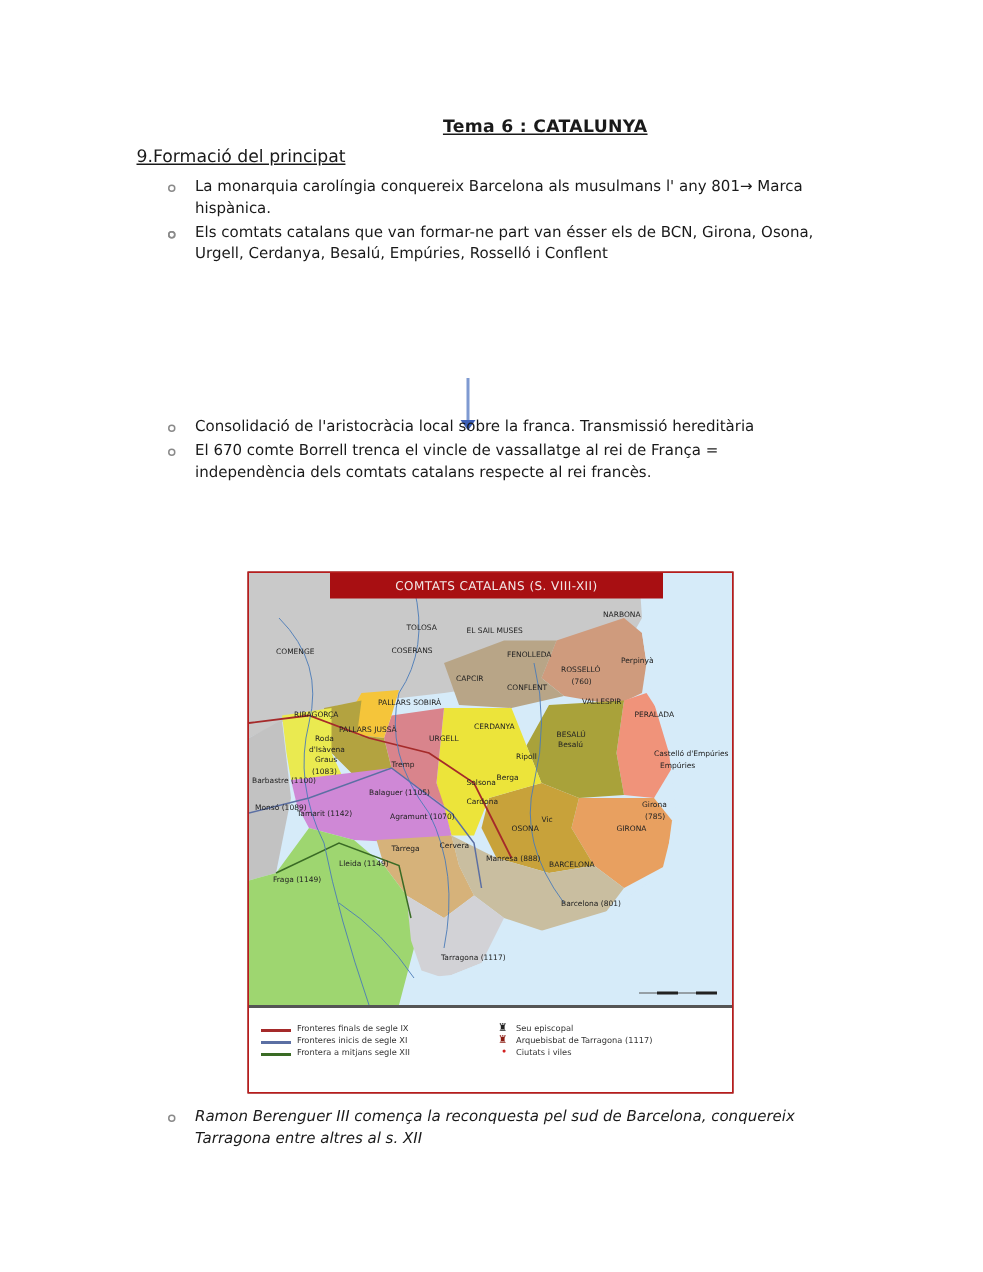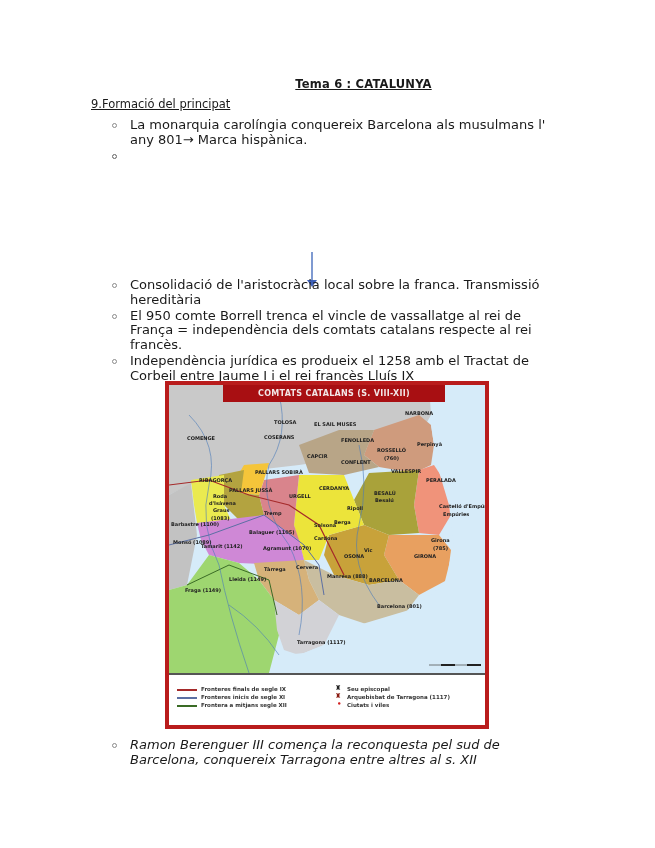--- a/index.html
+++ b/index.html
@@ -11,41 +11,41 @@
       position: absolute; left: 0; width: 655px; top: 77px;
       text-align: center; font-size: 11.5px; font-weight: bold; text-decoration: underline;
       letter-spacing: 0.2px;
       margin-left: 36px;
     }
     .section-heading {
       position: absolute; left: 91px; top: 97px; font-size: 11.5px; text-decoration: underline;
     }
     .bullets { position: absolute; left: 112px; width: 440px; list-style: none; }
     .bullet {
-      position: relative; padding-left: 18px; font-size: 13px; line-height: 14.6px; margin-bottom: 1.5px;
+      position: relative; padding-left: 18px; font-size: 10px; line-height: 14.6px; margin-bottom: 1.5px;
     }
     .bullet .mark {
       position: absolute; left: 0; top: 5px; width: 5px; height: 5px; border: 1px solid #8a8a8a; border-radius: 50%;
     }
     .list-a { top: 118px; }
     .list-b { top: 278px; }
     .list-c { top: 738px; font-style: italic; }
 
     .arrow {
       position: absolute; left: 310px; top: 252px; width: 4px; height: 36px;
     }
     .arrow .shaft { position: absolute; left: 1px; top: 0; width: 2px; height: 30px; background: #7f9ad1; }
     .arrow .head {
       position: absolute; left: -3px; top: 28px; width: 0; height: 0;
       border-left: 5px solid transparent; border-right: 5px solid transparent; border-top: 7px solid #3d5fb7;
     }
 
     .map-figure {
       position: absolute; left: 165px; top: 381px; width: 324px; height: 348px;
-      border: 4px solid #b91c1c; background: #7f1d1d; overflow: hidden; font-weight: bold;
+      border: 1px solid #b91c1c; background: #7f1d1d; overflow: hidden;
     }
     .map-area { position: absolute; left: 0; top: 0; width: 322px; height: 288px; background: #d6ebf9; overflow: hidden; }
     .map-area svg { position: absolute; left: 0; top: 0; }
     .map-title {
       position: absolute; left: 54px; top: 0; width: 222px; height: 17px; background: #a80f12;
       color: #f2e6e6; font-size: 8px; text-align: center; line-height: 17px; letter-spacing: 0.3px;
     }
     .map-label { position: absolute; font-size: 5px; color: #222; white-space: nowrap; line-height: 6px; }
     .map-divider { position: absolute; left: 0; top: 288px; width: 322px; height: 2px; background: #555; }
 
@@ -60,32 +60,31 @@
 <body>
 
 <div class="page">
 
   <div class="doc-title">Tema 6 : CATALUNYA</div>
   <div class="section-heading">9.Formació del principat</div>
 
   <ul class="bullets list-a">
     <li class="bullet"><span class="mark"></span><span>La monarquia carolíngia conquereix Barcelona als musulmans l' any 801→ Marca hispànica.</span></li>
     <li class="bullet"><span class="mark"></span></li>
-    <li class="bullet"><span class="mark"></span></li>
+    <li class="bullet"><span class="mark"></span><span>Els comtats catalans que van formar-ne part van ésser els de BCN, Girona, Osona, Urgell, Cerdanya, Besalú, Empúries, Rosselló i Conflent</span></li>
   </ul>
 
   <div class="arrow">
     <div class="shaft"></div>
     <div class="head"></div>
   </div>
 
   <ul class="bullets list-b">
     <li class="bullet"><span class="mark"></span><span>Consolidació de l'aristocràcia local sobre la franca. Transmissió hereditària</span></li>
-    <li class="bullet"><span class="mark"></span><span>El 950 comte Borrell trenca el vincle de vassallatge al rei de França = independència dels comtats catalans respecte al rei francès.</span></li>
-    <li class="bullet"><span class="mark"></span><span>Independència jurídica es produeix el 1258 amb el Tractat de Corbeil entre Jaume I i el rei francès Lluís IX</span></li>
+    <li class="bullet"><span class="mark"></span><span>El 670 comte Borrell trenca el vincle de vassallatge al rei de França = independència dels comtats catalans respecte al rei francès.</span></li>
   </ul>
 
   <div class="map-figure">
     <div class="map-area">
       <svg width="322" height="288" viewBox="0 0 322 288">
 
         <path d="M0 0 L260 0 L262 30 L245 60 L200 70 L130 80 L60 88 L20 100 L0 110 Z" fill="#c9c9c9"></path>
 
         <path d="M0 110 L22 98 L28 150 L18 200 L0 205 Z" fill="#c2c2c2"></path>
 

